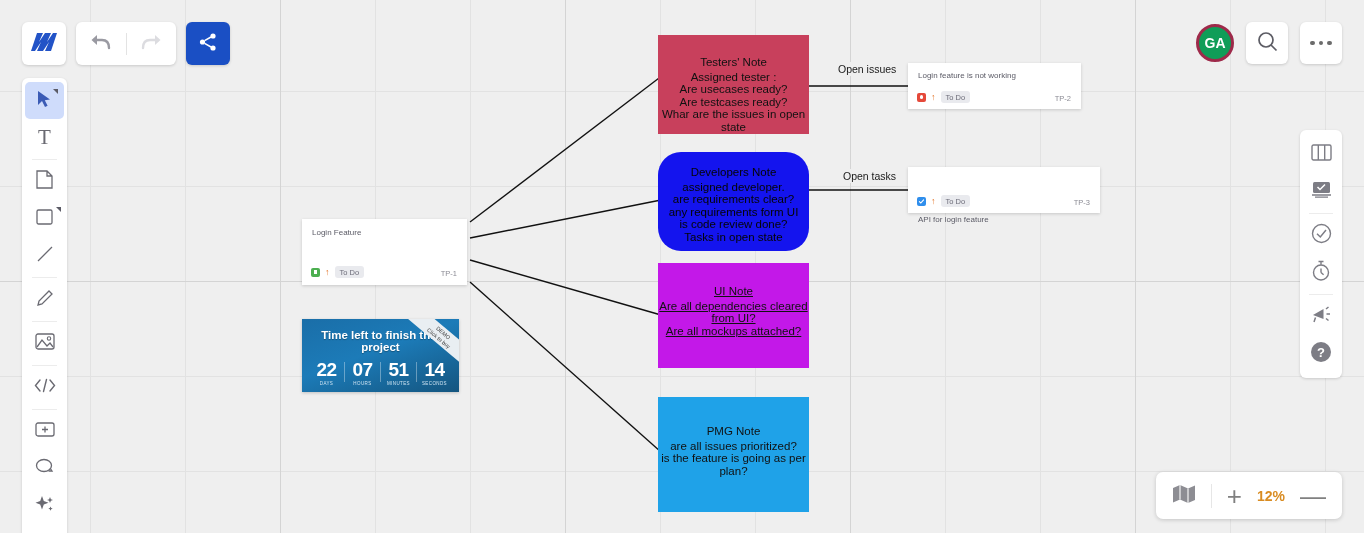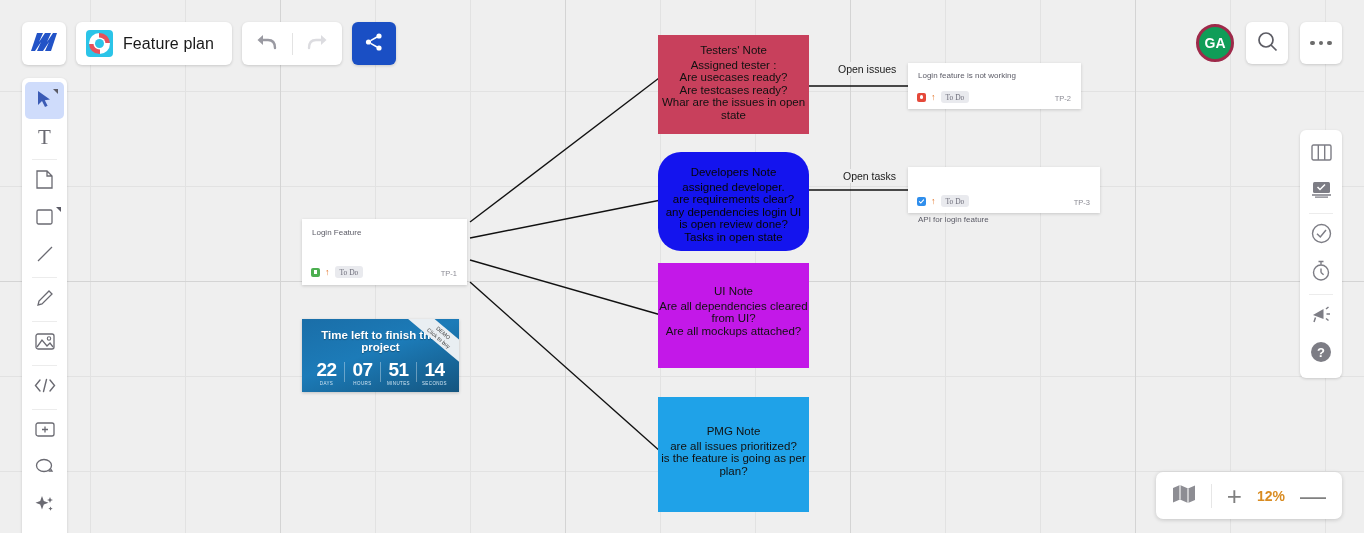--- a/index.html
+++ b/index.html
@@ -97,21 +97,21 @@
   .card .title { font-size:8px; color:#5b5b66; position:absolute; left:10px; top:9px;}
   .card .foot { position:absolute; left:9px; bottom:7px; display:flex;align-items:center;gap:5px;}
   .card .key { position:absolute; right:10px; bottom:7px; font-size:7.5px; color:#8b8b94;}
   .ic { width:9px;height:9px;border-radius:2px; display:flex;align-items:center;justify-content:center;}
   .ic.story { background:#4caf50; }
   .ic.bug { background:#e5493a; }
   .ic.task { background:#2f8eec; }
   .ic i { width:3.5px;height:3.5px;background:#fff; display:block;}
   .ic.bug i { border-radius:50%; }
   .arrow-up { color:#e4762a; font-size:9px; line-height:9px;}
-  .badge { background:#e9eaee; color:#6b6b78; font-size:7.5px; border-radius:3px; padding:1.5px 5px;font-family:Liberation Serif, serif;}
+  .badge { background:#e9eaee; color:#6b6b78; font-size:7.5px; border-radius:3px; padding:1.5px 5px;}
 
   
   .edge-label { position:absolute; background:#efefef; font-size:10.5px; color:#1a1a1a; padding:1px 5px;}
 
   
   .countdown { position:absolute; background:linear-gradient(160deg,#1a6ea8 0%,#1c7bb8 45%,#14557f 100%);
      overflow:hidden; box-shadow:0 1px 3px rgba(0,0,0,.2);}
   .cd-title { color:#fff; font-size:11.5px; font-weight:bold; text-align:center; padding-top:10px;
     text-shadow:0 1px 1px rgba(0,0,0,.3);}
   .cd-row { display:flex; justify-content:center; align-items:flex-start; gap:0; padding-top:7px;}
@@ -137,39 +137,39 @@
       <line x1="470" y1="282" x2="661" y2="452"></line>
       <line x1="808" y1="86" x2="908" y2="86"></line>
       <line x1="808" y1="190" x2="908" y2="190"></line>
     </g>
   </svg>
 
   <div class="edge-label" style="left:833px; top:62px;">Open issues</div>
   <div class="edge-label" style="left:838px; top:169px;">Open tasks</div>
 
   <div class="note" style="left:658px; top:35px; width:151px; height:99px; background:#c8405c;">
-    <div class="hd" style="padding-top:9px;">Testers' Note</div>
+    <div class="hd" style="padding-top:21px;">Testers' Note</div>
     <div style="">
       <div>Assigned tester :</div>
       <div>Are usecases ready?</div>
       <div>Are testcases ready?</div>
       <div>Whar are the issues in open state</div>
     </div>
   </div>
 
   <div class="note" style="left:658px; top:152px; width:151px; height:99px; background:#1414ee; color:#050505;border-radius:23px;">
     <div class="hd" style="padding-top:14px;">Developers Note</div>
     <div>assigned developer.</div>
     <div>are requirements clear?</div>
-    <div>any dependencies login UI</div>
-    <div>is open review done?</div>
+    <div>any requirements form UI</div>
+    <div>is code review done?</div>
     <div>Tasks in open state</div>
   </div>
 
-  <div class="note" style="left:658px; top:263px; width:151px; height:105px; background:#c318e8;">
+  <div class="note" style="left:658px; top:263px; width:151px; height:105px; background:#c318e8;text-decoration:underline;">
     <div class="hd" style="padding-top:22px;">UI Note</div>
     <div>Are all dependencies cleared</div>
     <div>from UI?</div>
     <div>Are all mockups attached?</div>
   </div>
 
   <div class="note" style="left:658px; top:397px; width:151px; height:115px; background:#1fa2e8;">
     <div class="hd" style="padding-top:28px;">PMG Note</div>
     <div>are all issues prioritized?</div>
     <div>is the feature is going as per</div>
@@ -241,24 +241,20 @@
     </div>
   </div>
 
   <div class="topbar">
     <div class="tb-btn tb-logo">
       <span>
         <svg width="26" height="18" viewBox="0 0 26 18">
           <path d="M6 0 L12 0 L8 9 L14 0 L20 0 L16 9 L22 0 L26 0 L20 18 L14 18 L18 9 L12 18 L6 18 L10 9 L4 18 L0 18 Z" fill="#2253c7"></path>
         </svg>
       </span>
-    </div>
-    <div class="tb-btn tb-title">
-      <span class="life"></span>
-      <span class="ttl">Feature plan</span>
     </div>
     <div class="tb-btn tb-undo">
       <div class="half">
         <span>
           <svg width="21" height="17" viewBox="0 0 21 17">
             <path d="M7 2 L1.5 7 L7 12 Z" fill="#9a9aa2"></path>
             <path d="M4 7 H12 C17 7 19 10 19 15" stroke="#9a9aa2" stroke-width="2.4" fill="none" stroke-linecap="round"></path>
           </svg>
         </span>
       </div>

